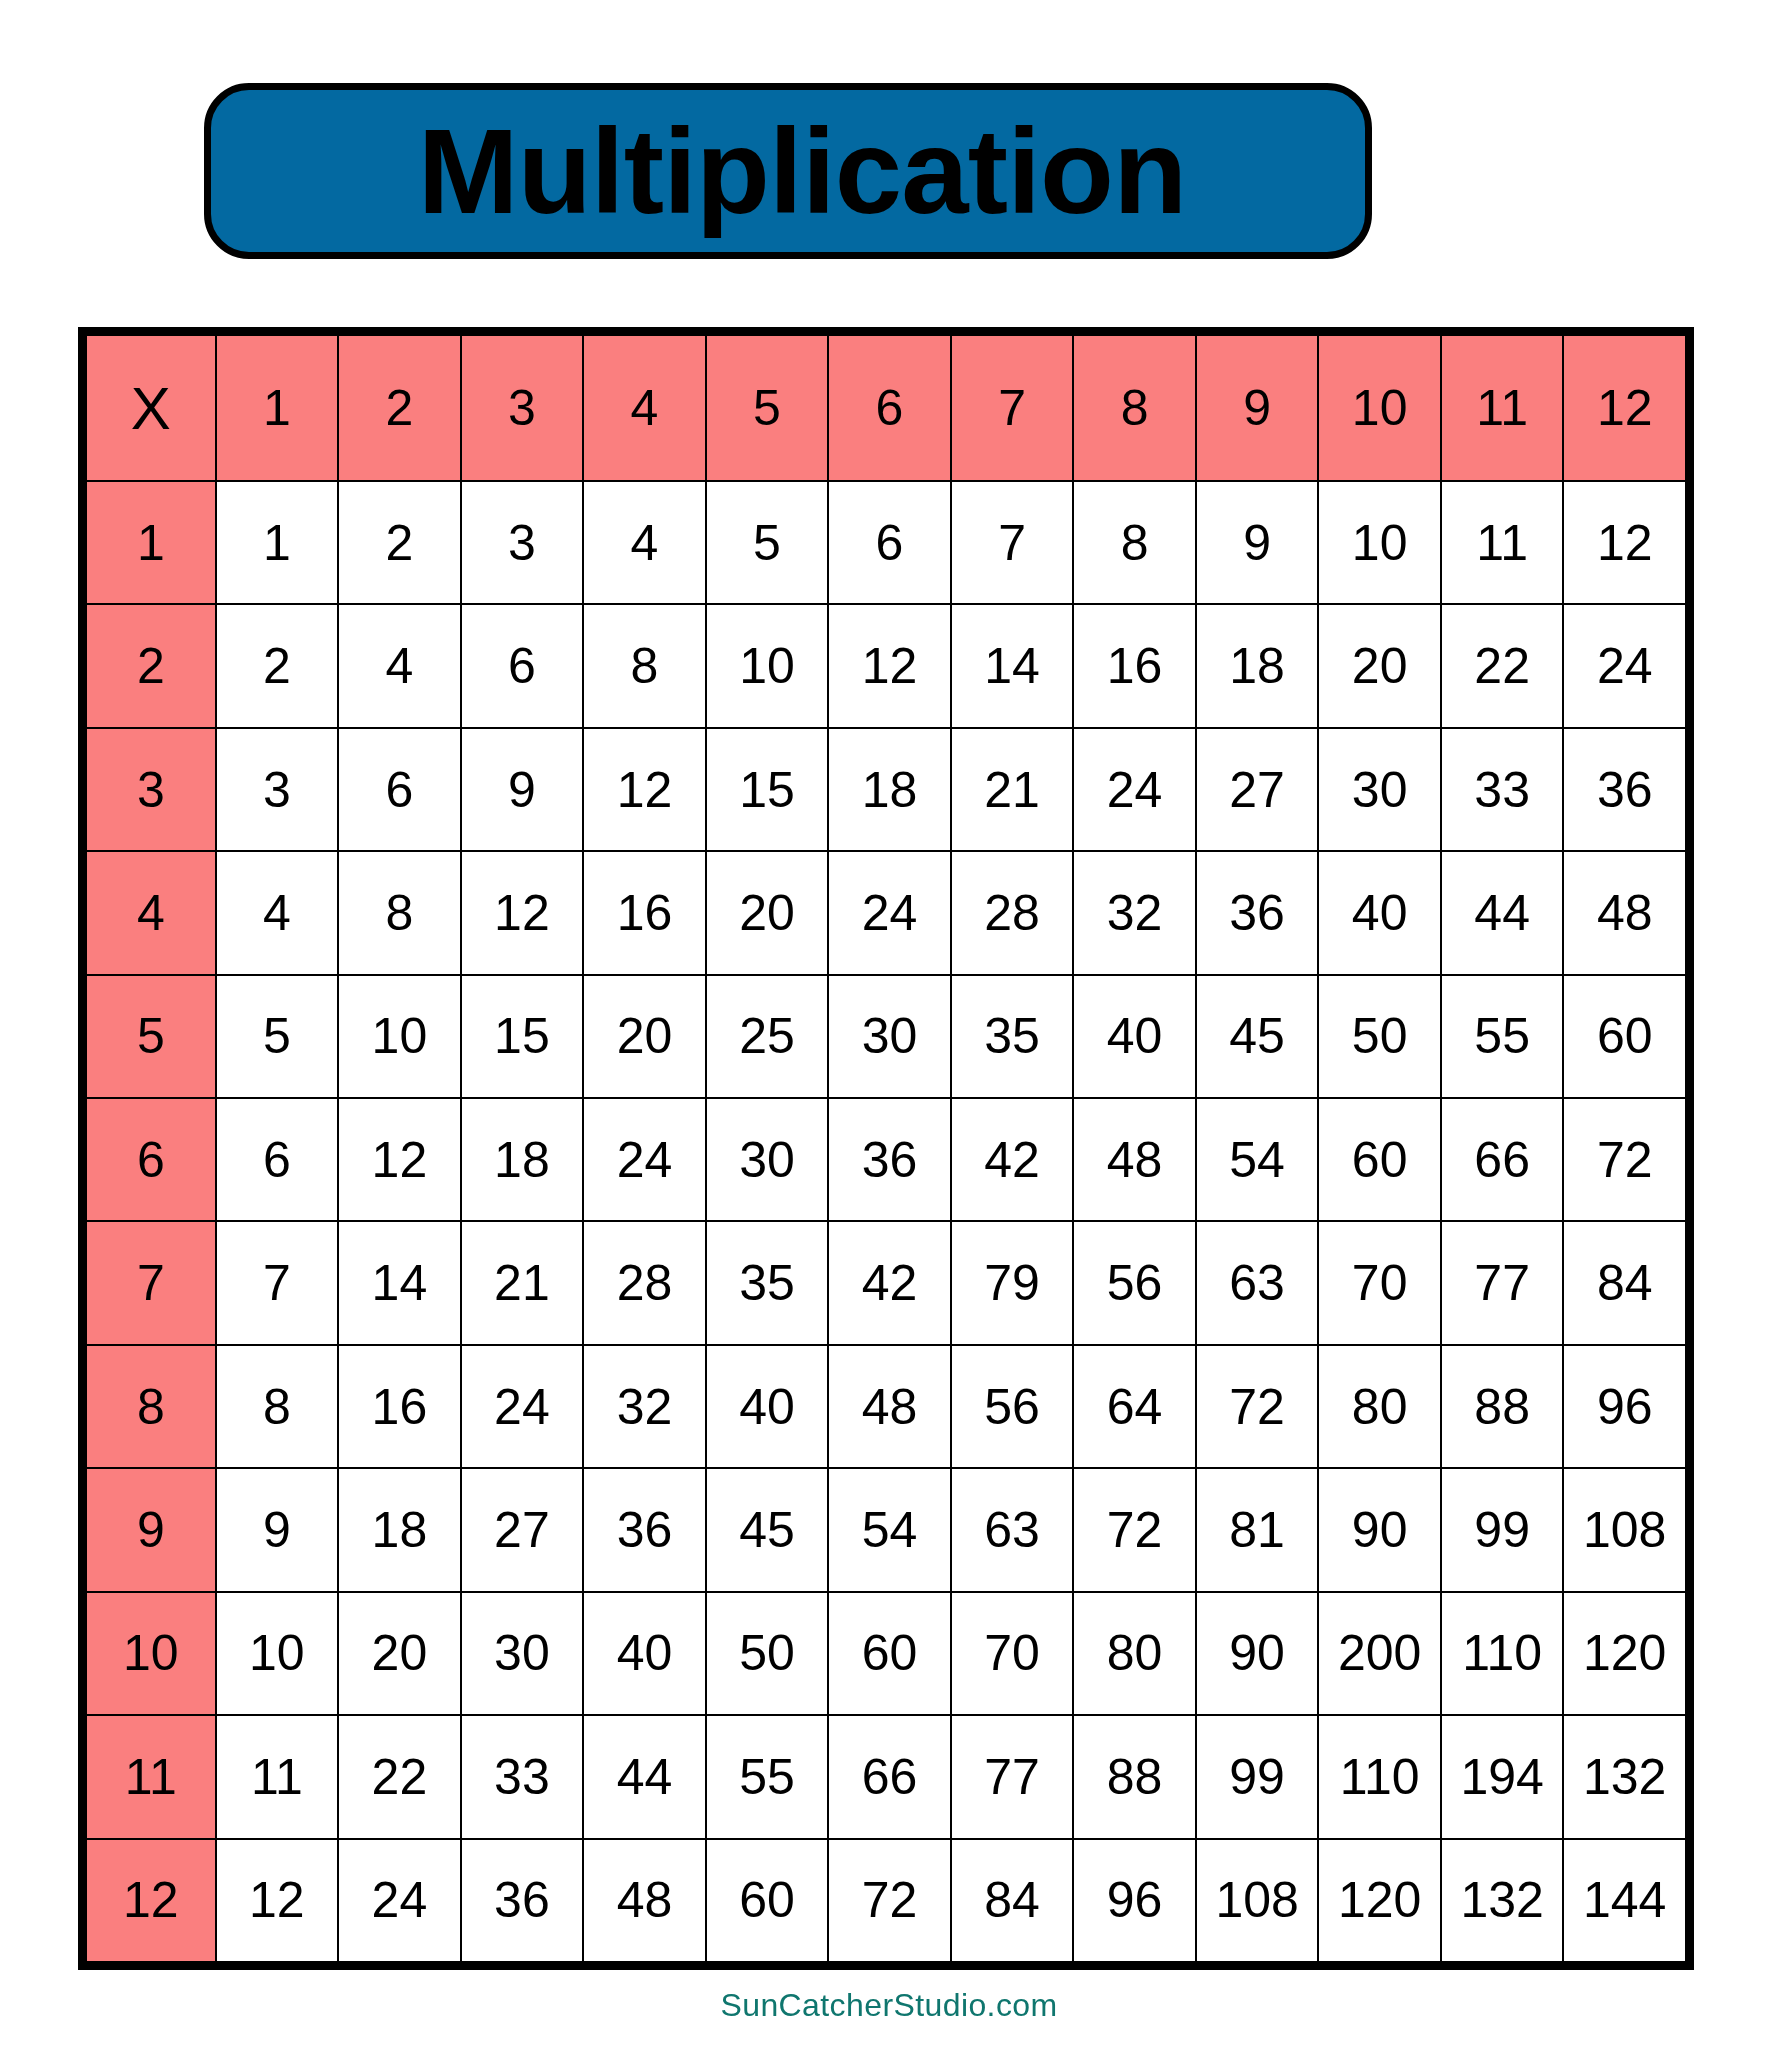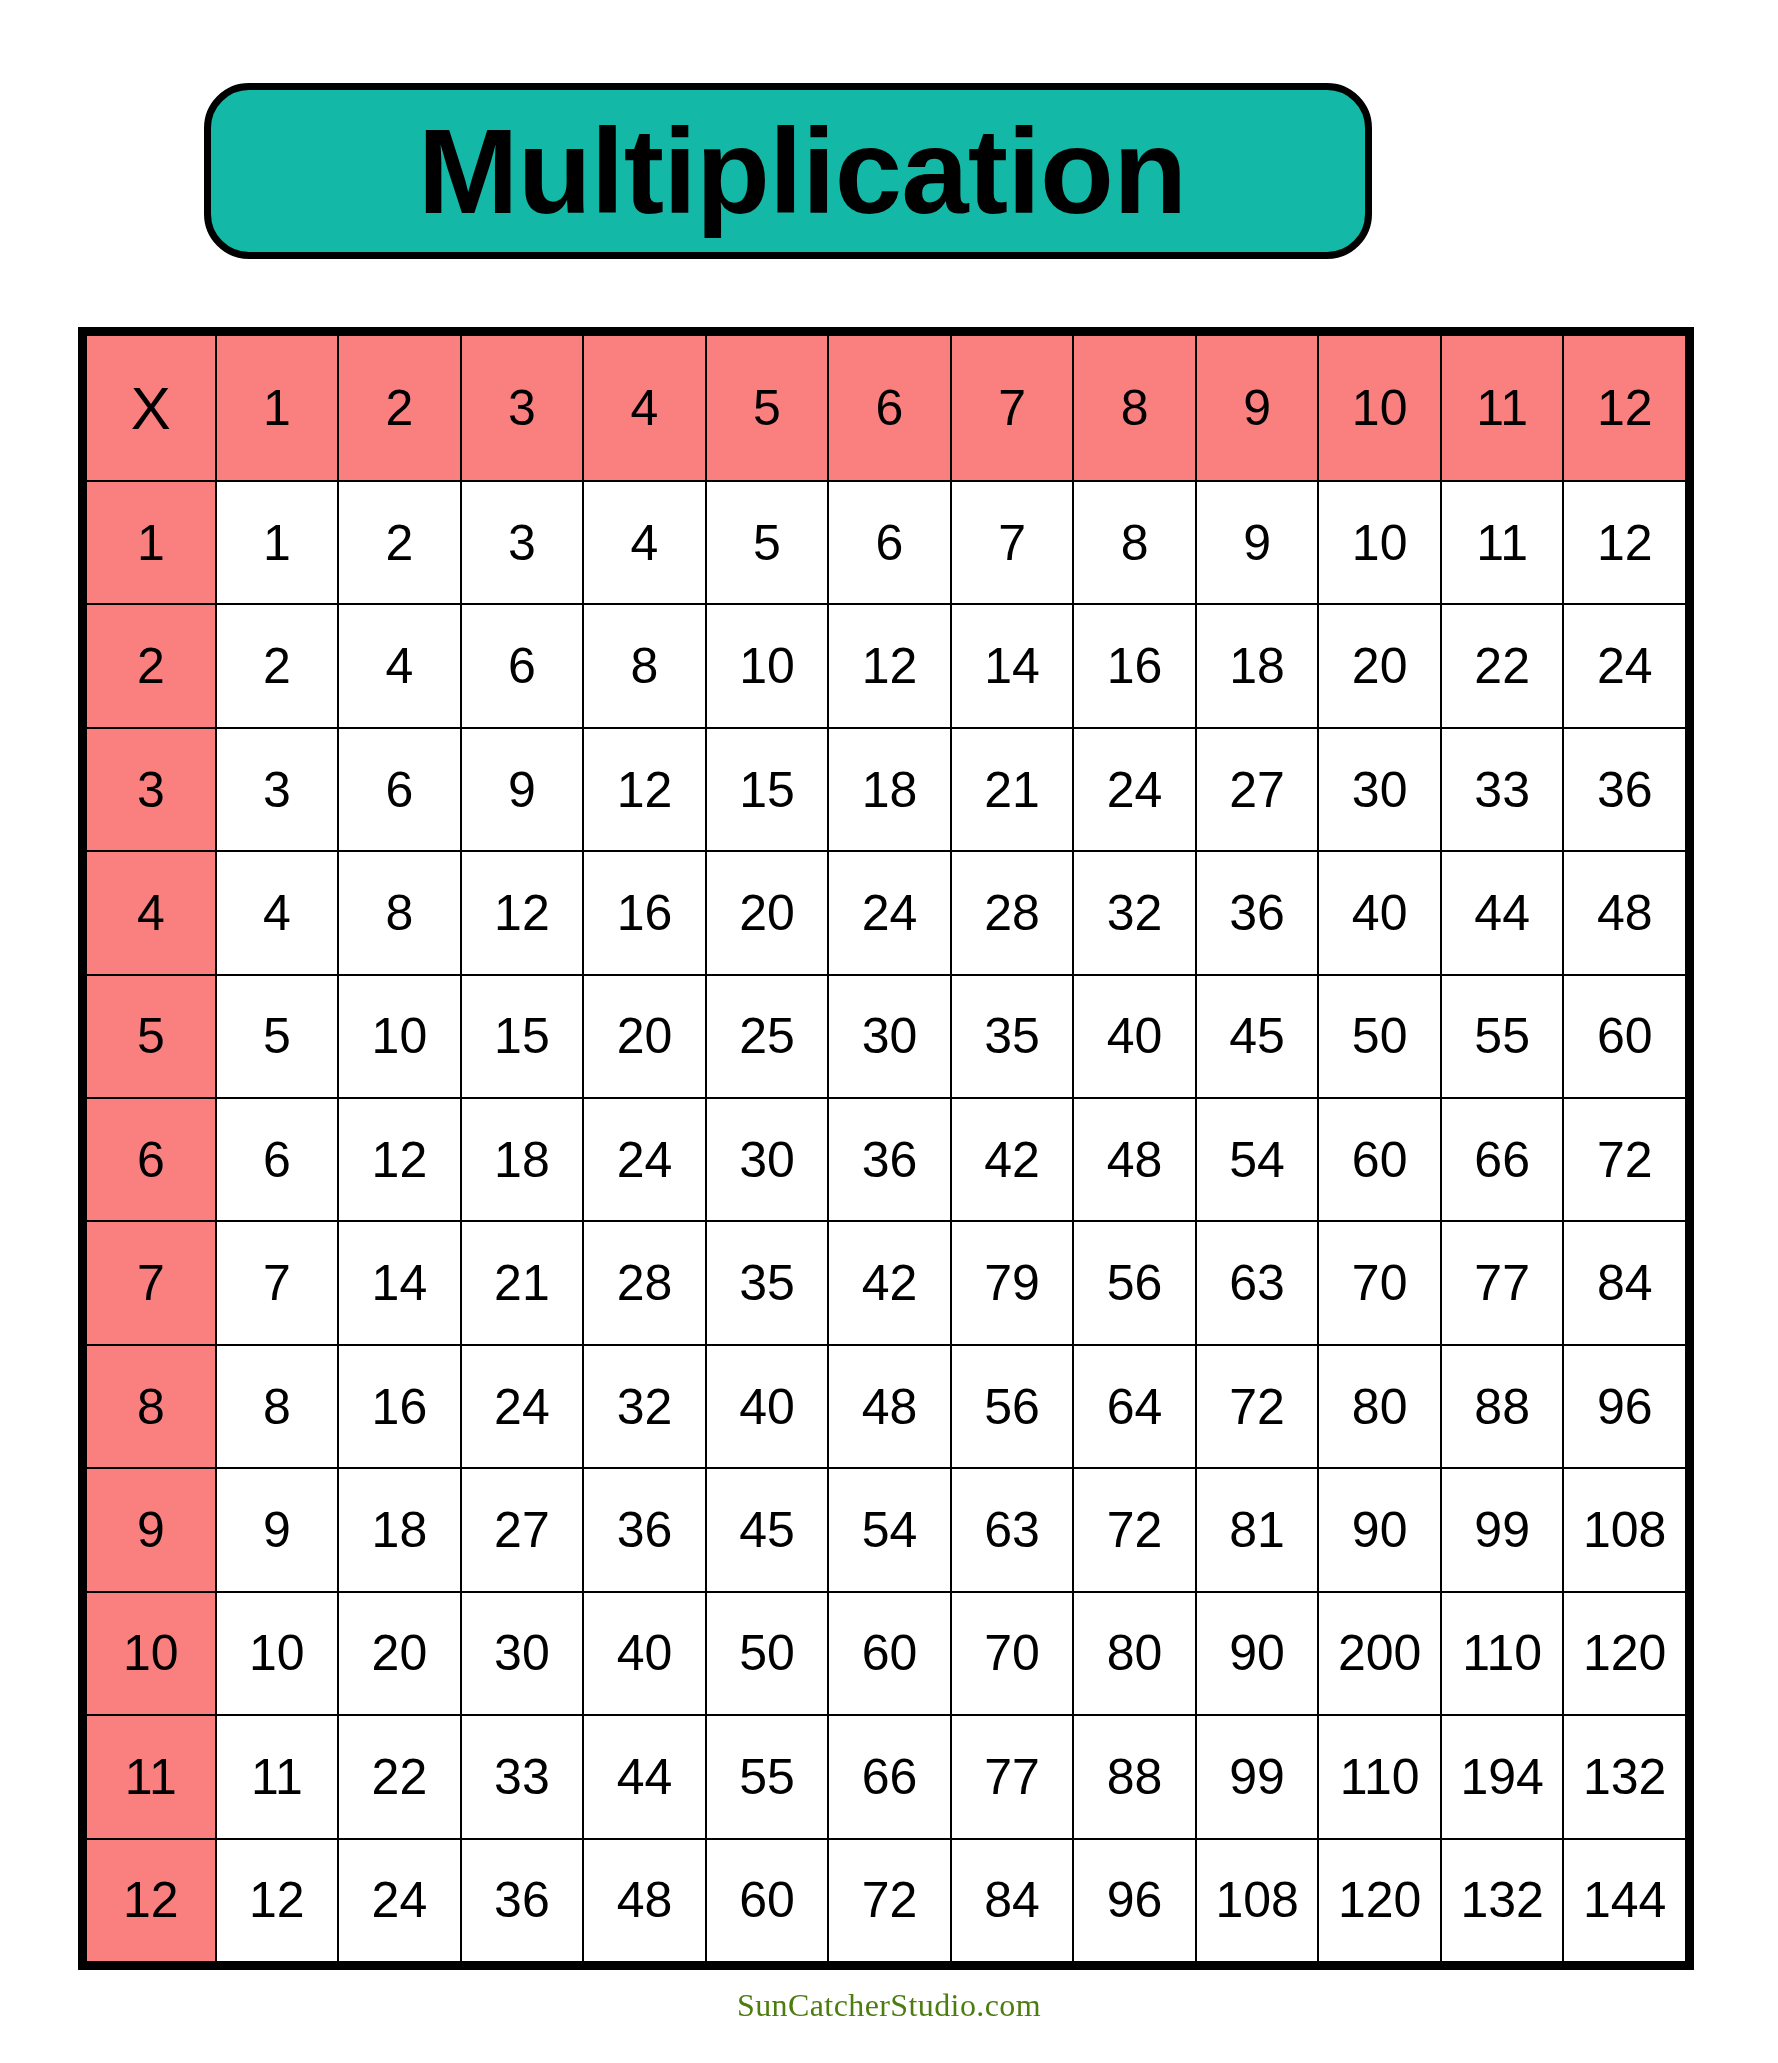--- a/index.html
+++ b/index.html
@@ -23,21 +23,21 @@
     box-sizing: border-box;
   }
 
   
   .title-banner {
     position: absolute;
     left: 204px;
     top: 83px;
     width: 1168px;
     height: 176px;
-    background: #14b8a6;
+    background: #0369a1;
     border: 7.3px solid #000000;
     border-radius: 45px;
     box-sizing: border-box;
     display: flex;
     align-items: center;
     justify-content: center;
     padding-left: 28px;
   }
   .title-text {
     font-size: 121px;
@@ -88,22 +88,22 @@
   }
 
   
   .footer {
     position: absolute;
     left: 0;
     top: 1987px;
     width: 1778px;
     text-align: center;
     font-size: 32px;
-    color: #4d7c0f;
-    font-family: Liberation Serif, serif;
+    color: #0f766e;
+    font-family: Liberation Sans, sans-serif;
     letter-spacing: 0.4px;
   }
 </style>
 </head>
 <body>
 
 <div class="page">
 
   <div class="title-banner">
     <div class="title-text">Multiplication</div>

